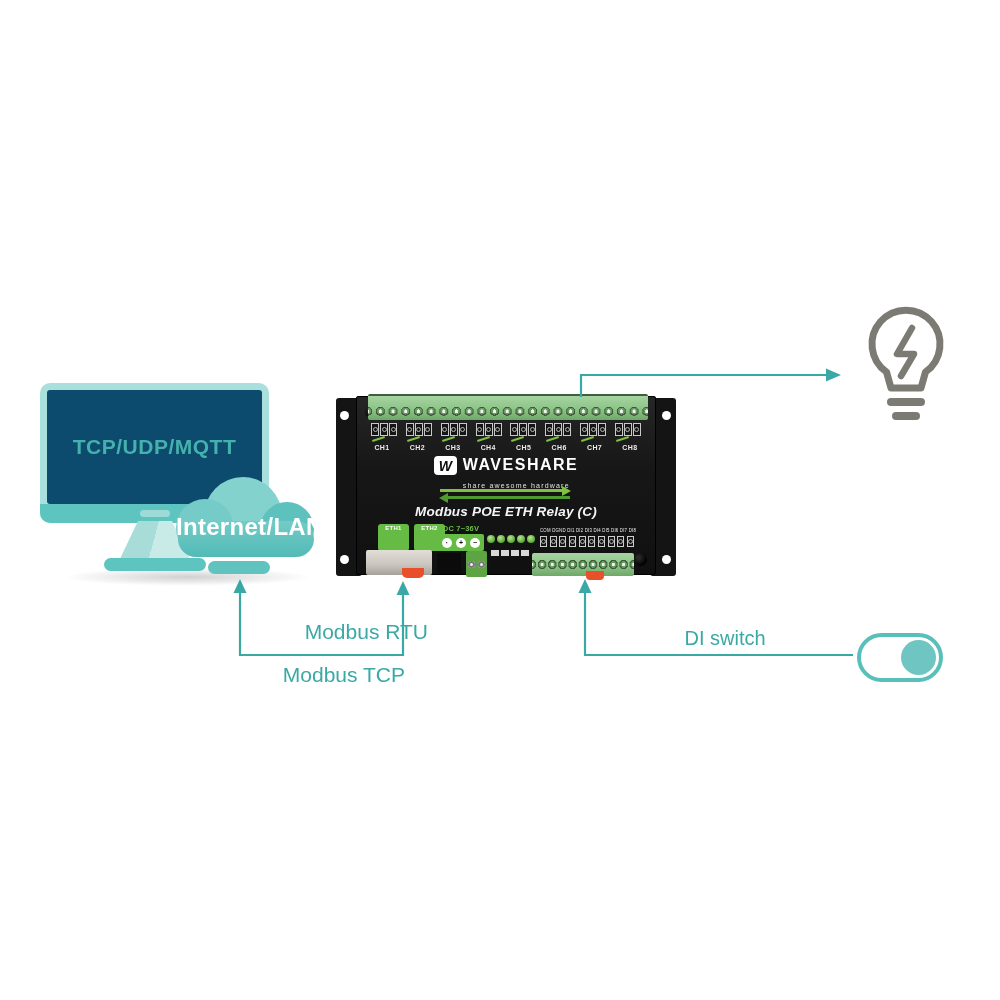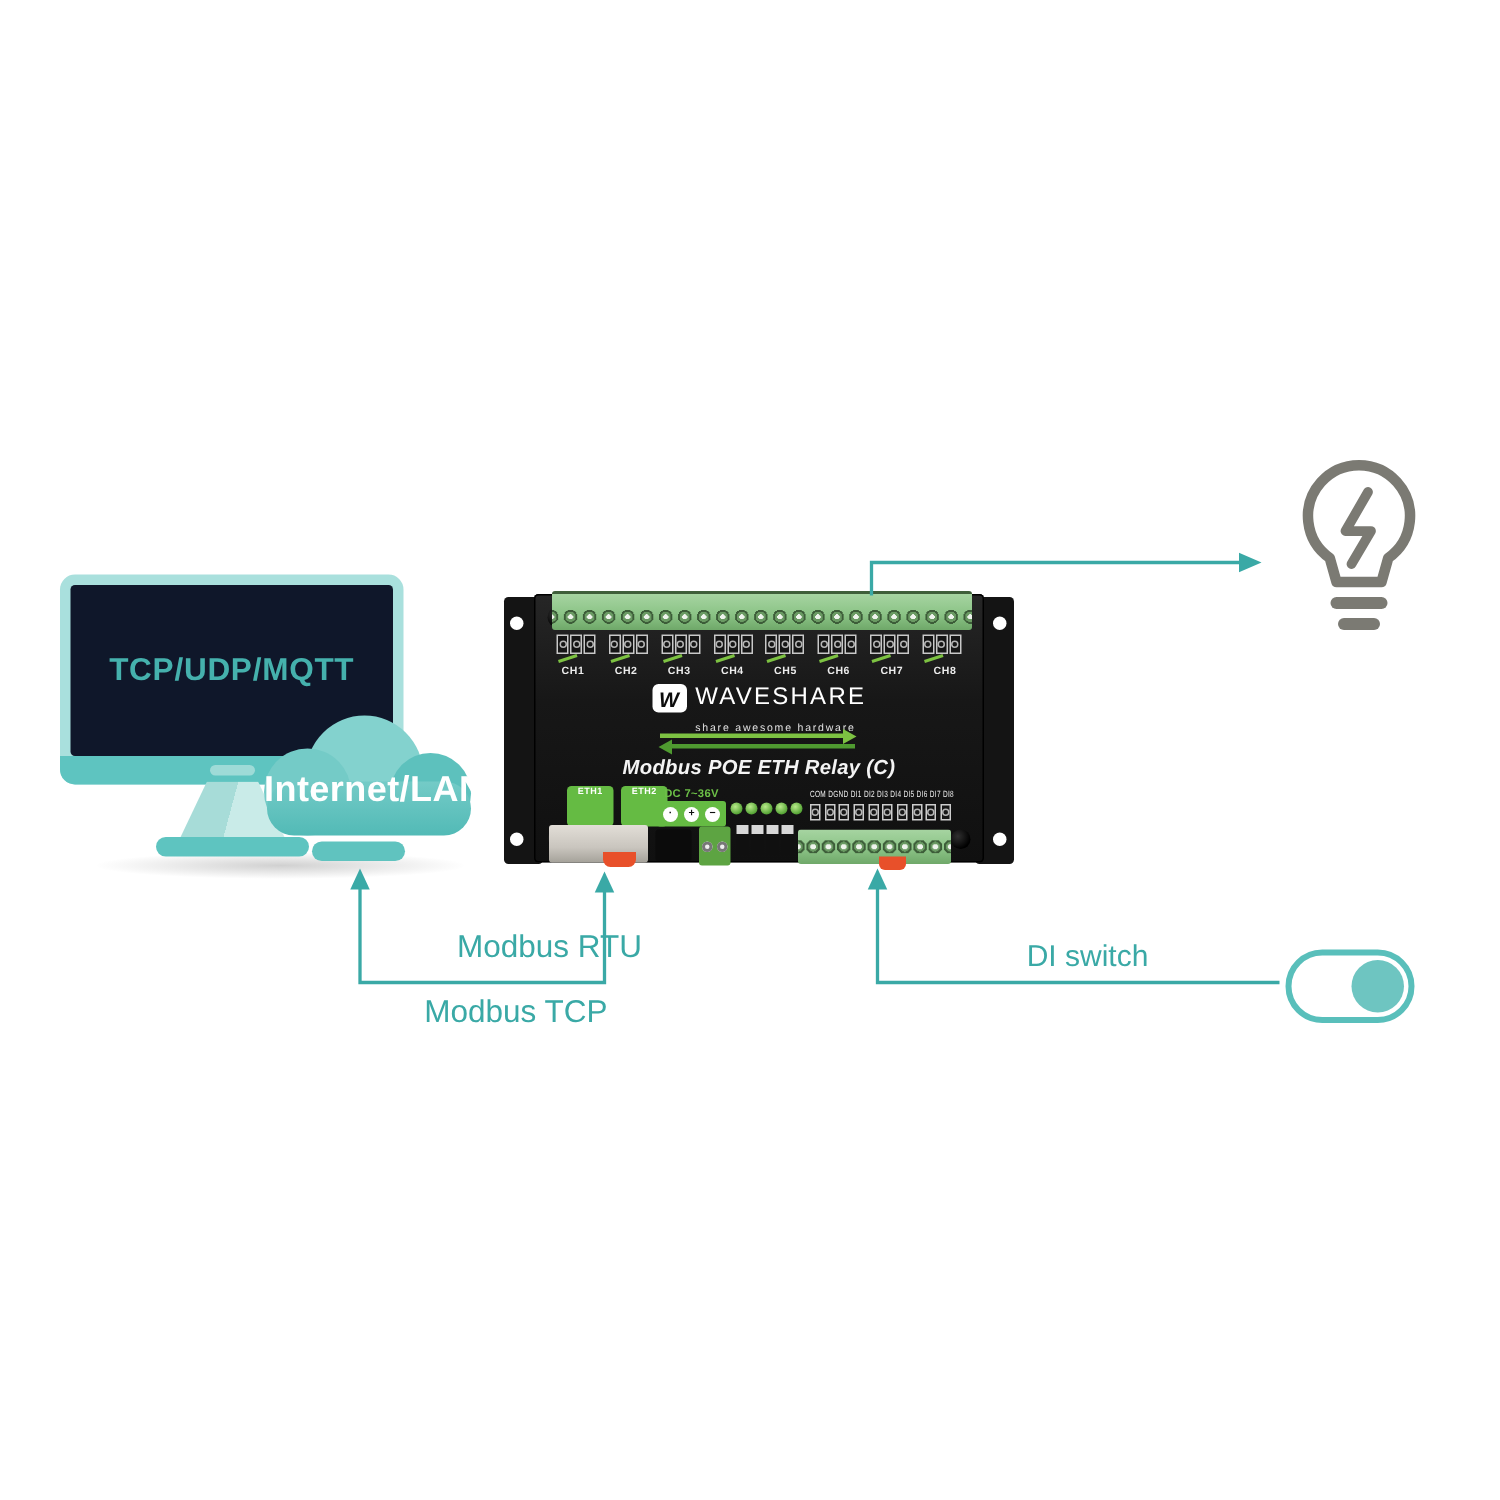--- a/index.html
+++ b/index.html
@@ -6,21 +6,21 @@
   .canvas{position:relative;width:1000px;height:1000px;background:#ffffff;overflow:hidden;
           font-family:"Liberation Sans",sans-serif;}
 
   
   .floor-shadow{position:absolute;left:62px;top:568px;width:250px;height:18px;
     background:radial-gradient(ellipse at center,rgba(110,110,110,.32) 0%,rgba(110,110,110,0) 70%);}
 
   
   .monitor{position:absolute;left:40px;top:383px;width:229px;height:140px;
     background:#a9e0dd;border-radius:10px;z-index:1;}
-  .monitor-screen{position:absolute;left:7px;top:7px;right:7px;bottom:19px;background:#0f172a;
+  .monitor-screen{position:absolute;left:7px;top:7px;right:7px;bottom:19px;background:#0c4a6e;
     border-radius:3px;display:flex;align-items:center;justify-content:center;}
   .monitor-label{color:#45b1ad;font-size:21px;font-weight:bold;letter-spacing:.5px;}
   .monitor-bar{position:absolute;left:0;right:0;bottom:0;height:19px;background:#5ec4c0;
     border-radius:0 0 10px 10px;}
   .monitor-bar i{position:absolute;left:50%;top:6px;width:30px;height:7px;margin-left:-15px;
     background:#9edbd7;border-radius:4px;}
   .monitor-stand{position:absolute;left:118px;top:521px;width:74px;height:42px;
     background:linear-gradient(105deg,#a7dcd8 48%,#c9ebe8 48%);
     clip-path:polygon(27% 0,73% 0,100% 100%,0 100%);z-index:1;}
   .monitor-base{position:absolute;left:104px;top:558px;width:102px;height:13px;background:#5ec4c0;
@@ -70,21 +70,21 @@
   .rc::after{content:"";position:absolute;left:50%;top:50%;width:3px;height:3px;margin:-2.5px 0 0 -2.5px;
     border:1px solid #b5b5b5;border-radius:50%;}
 
   .ch-row{position:absolute;left:30px;right:30px;top:52px;display:flex;justify-content:space-between;padding:0 2px;}
   .ch{width:28px;text-align:center;color:#ececec;font-size:7px;font-weight:bold;letter-spacing:.4px;}
 
   .logo-wrap{position:absolute;left:0;right:0;top:64px;display:flex;justify-content:center;}
   .logo-row{display:flex;align-items:flex-start;gap:6px;}
   .logo-mark{width:23px;height:19px;background:#fff;border-radius:4px;color:#0c0c0c;
     font-weight:bold;font-style:italic;font-size:14px;display:flex;align-items:center;justify-content:center;}
-  .brand{color:#fff;font-size:16px;font-weight:normal;letter-spacing:1.5px;line-height:17px;}
+  .brand{color:#fff;font-size:16px;font-weight:bold;letter-spacing:1.5px;line-height:17px;}
   .tagline{color:#e2e2e2;font-size:7px;letter-spacing:1.2px;margin-top:1px;}
 
   .garrows{position:absolute;left:0;right:0;top:97px;height:12px;}
   .ga{position:absolute;height:3px;}
   .ga1{left:50%;margin-left:-66px;top:0;width:122px;background:#7dc242;}
   .ga1::after{content:"";position:absolute;right:-9px;top:-3.5px;border-left:9px solid #7dc242;
     border-top:5px solid transparent;border-bottom:5px solid transparent;}
   .ga2{left:50%;margin-left:-58px;top:7px;width:122px;background:#4f9a30;}
   .ga2::before{content:"";position:absolute;left:-9px;top:-3.5px;border-right:9px solid #4f9a30;
     border-top:5px solid transparent;border-bottom:5px solid transparent;}

